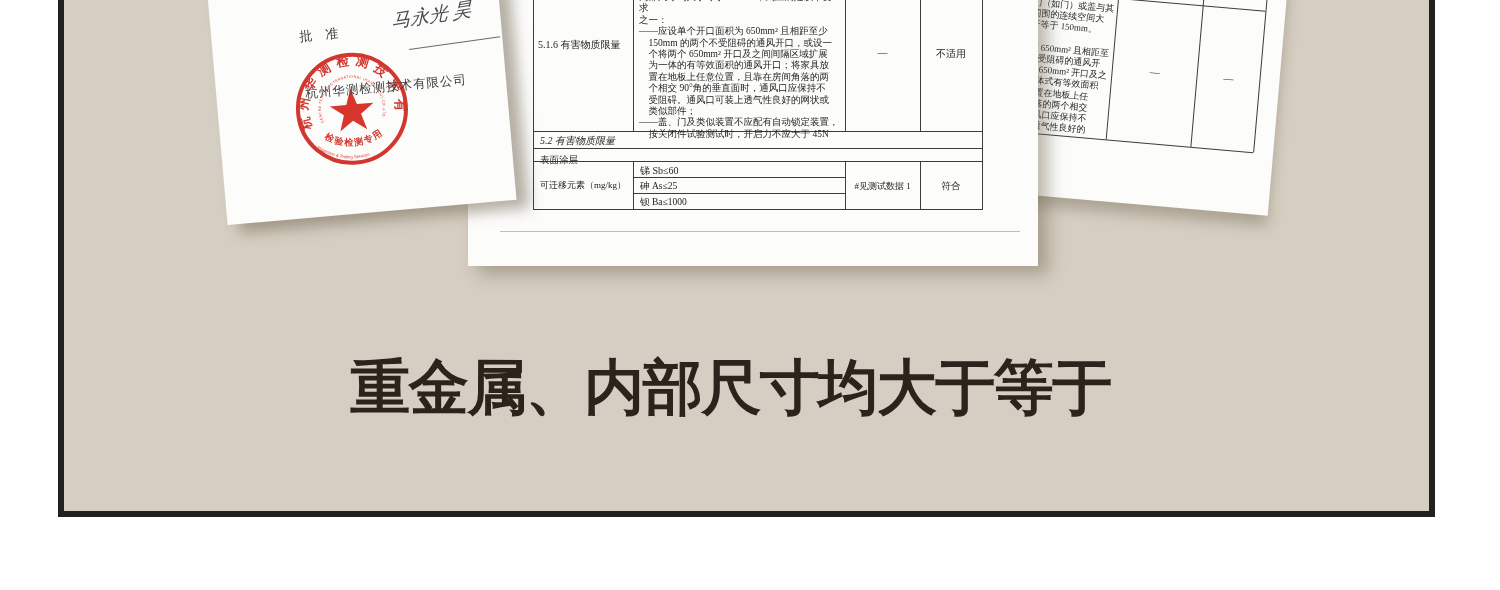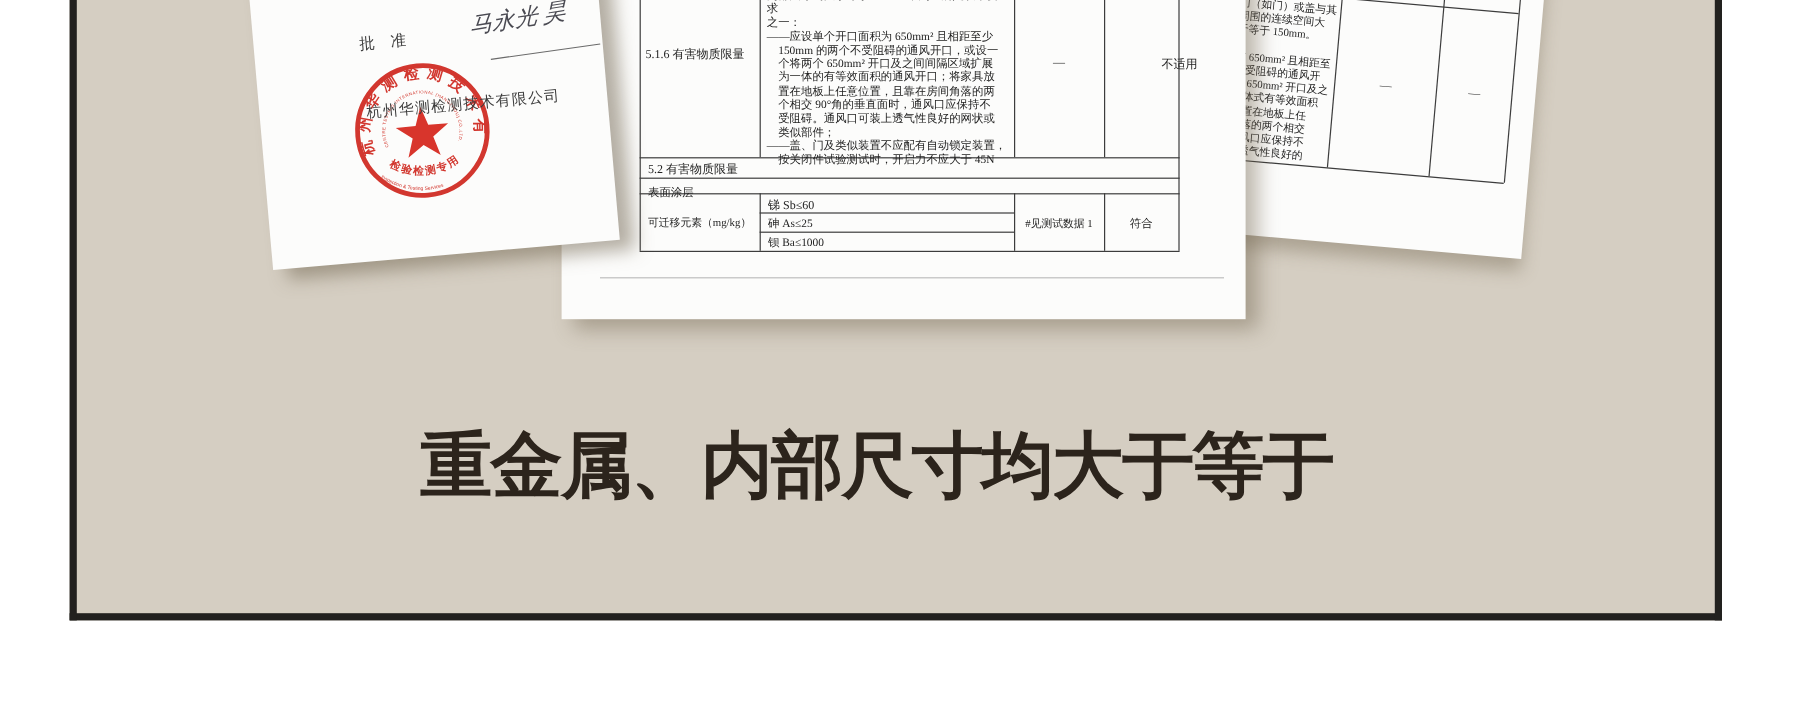--- a/index.html
+++ b/index.html
@@ -109,23 +109,23 @@
 　150mm 的两个不受阻碍的通风开口，或设一
 　个将两个 650mm² 开口及之间间隔区域扩展
 　为一体的有等效面积的通风开口；将家具放
 　置在地板上任意位置，且靠在房间角落的两
 　个相交 90°角的垂直面时，通风口应保持不
 　受阻碍。通风口可装上透气性良好的网状或
 　类似部件；
 ——盖、门及类似装置不应配有自动锁定装置，
 　按关闭件试验测试时，开启力不应大于 45N</div>
       <div class="doc-text cellc" style="left:377px;top:361px;width:75px;font-size:10px;">—</div>
-      <div class="doc-text cellc" style="left:452px;top:361px;width:62px;font-size:10px;margin-left:32px;">不适用</div>
+      <div class="doc-text cellc" style="left:452px;top:361px;width:62px;font-size:10px;">不适用</div>
 
-      <div class="doc-text" style="left:72px;top:448px;font-size:10px;">5.2 有害物质限量</div>
+      <div class="doc-text" style="left:72px;top:448px;font-size:10px;font-style:italic;">5.2 有害物质限量</div>
       <div class="doc-text" style="left:72px;top:468px;font-size:9.5px;">表面涂层</div>
 
       <div class="doc-text cellc" style="left:63px;top:493px;width:104px;font-size:9px;">可迁移元素（mg/kg）</div>
       <div class="doc-text" style="left:172px;top:478px;font-size:10px;">锑 Sb≤60</div>
       <div class="doc-text" style="left:172px;top:494px;font-size:9.5px;">砷 As≤25</div>
       <div class="doc-text" style="left:172px;top:510px;font-size:9.5px;">钡 Ba≤1000</div>
       <div class="doc-text cellc" style="left:377px;top:494px;width:75px;font-size:9px;">#见测试数据 1</div>
       <div class="doc-text cellc" style="left:452px;top:494px;width:62px;font-size:9.5px;">符合</div>
 
       <div class="mid-footer-line"></div>

